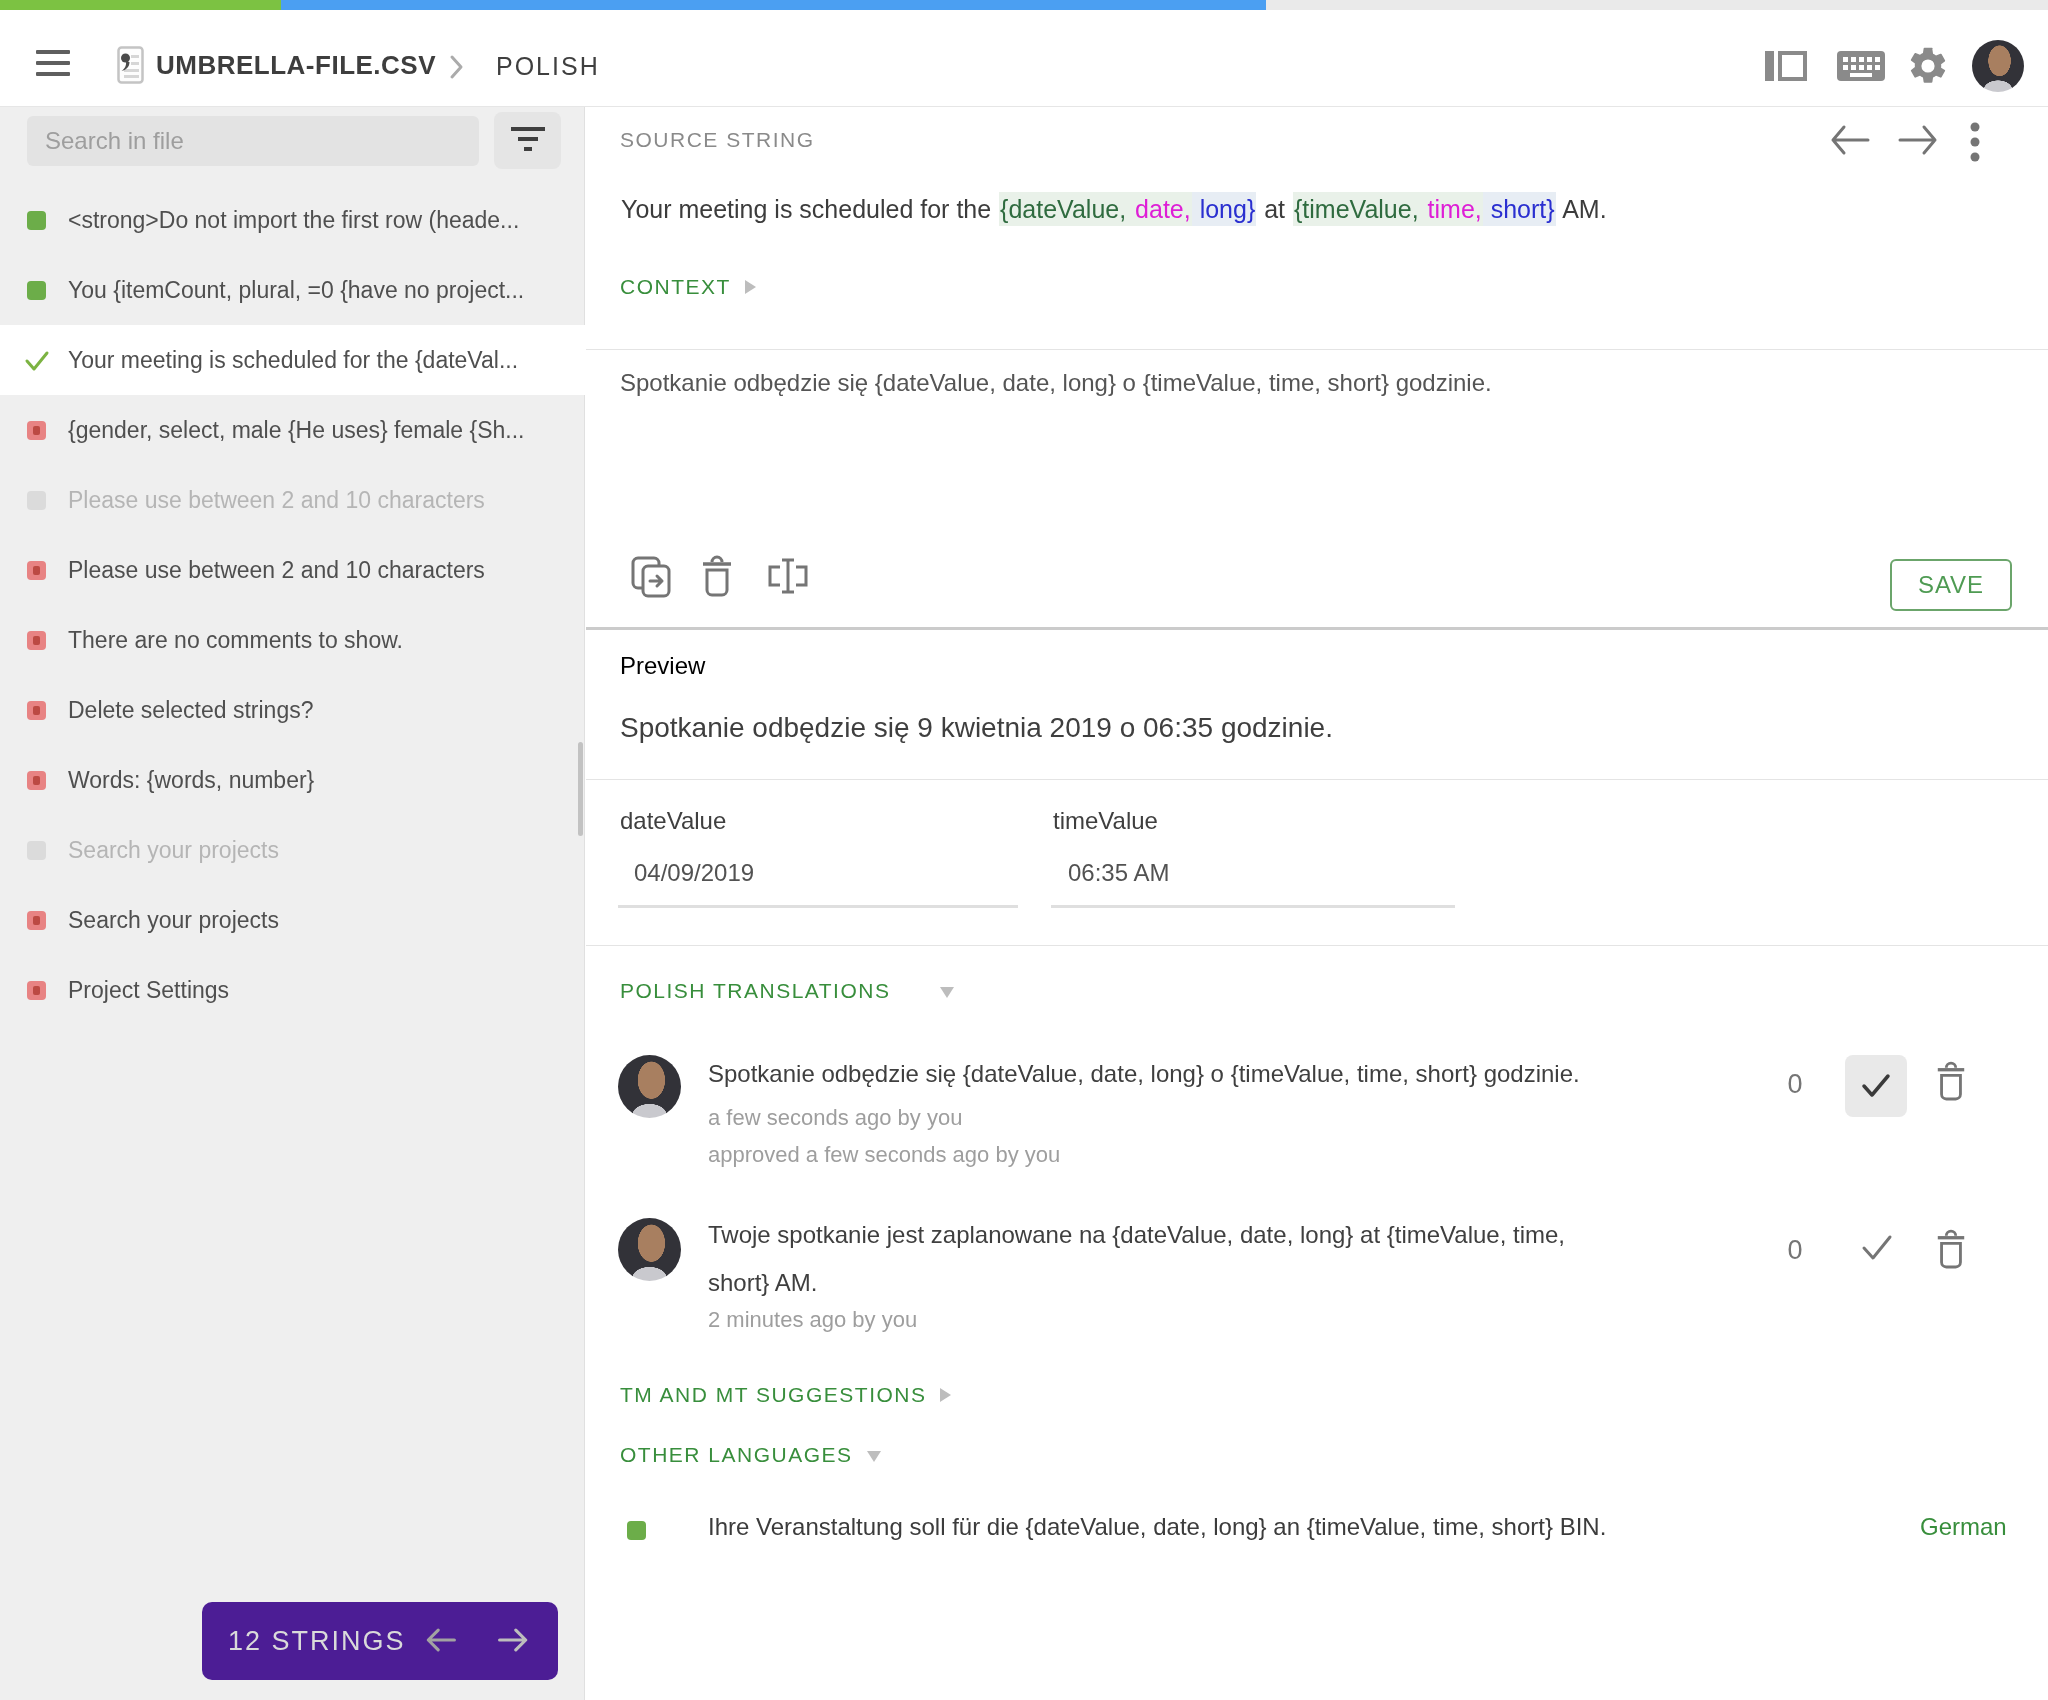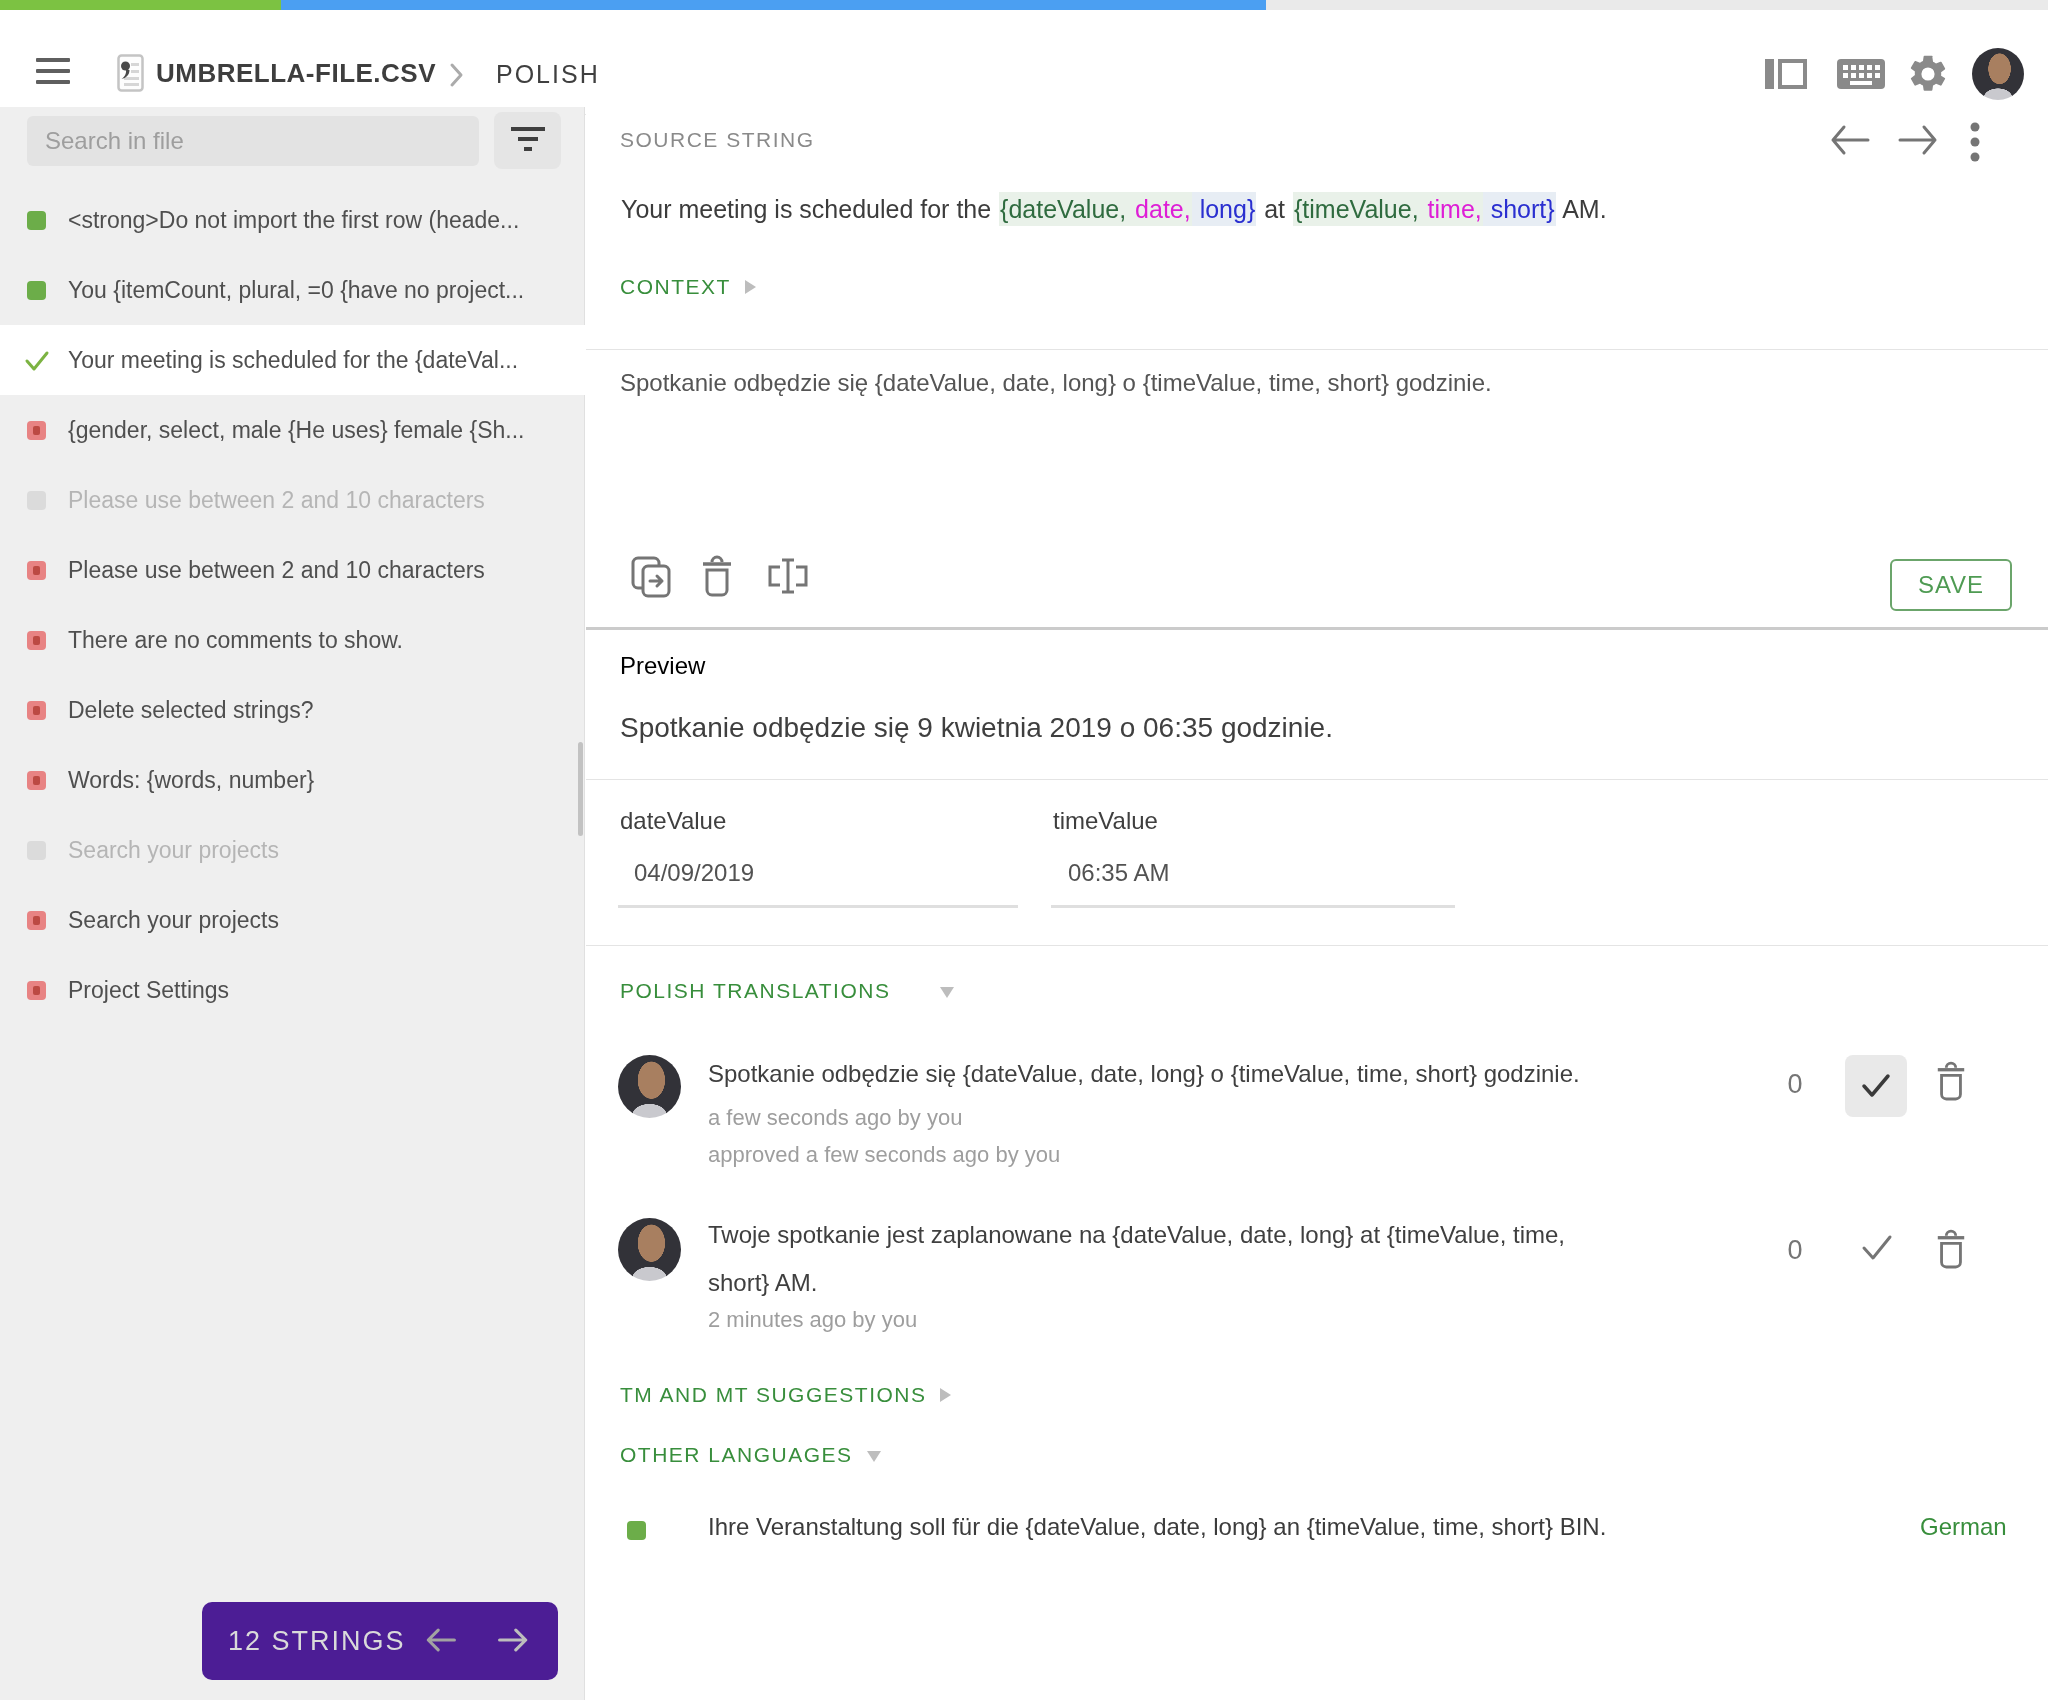--- a/index.html
+++ b/index.html
@@ -6,21 +6,21 @@
   body{
     width:2048px;height:1700px;position:relative;overflow:hidden;
     font-family:"Liberation Sans",sans-serif;background:#ffffff;
     -webkit-font-smoothing:antialiased;
   }
   
   .progressbar{position:absolute;top:0;left:0;width:2048px;height:10px;background:#EAEAEA;display:flex;}
   .seg-done{width:281px;height:10px;background:#7CC242;}
   .seg-trans{width:985px;height:10px;background:#4B9FF2;}
   
-  .header{position:absolute;top:10px;left:0;width:2048px;height:96px;background:#fff;border-bottom:1px solid #E6E6E6;margin-top:8px;}
+  .header{position:absolute;top:10px;left:0;width:2048px;height:96px;background:#fff;border-bottom:1px solid #E6E6E6;}
   .hamburger{position:absolute;left:36px;top:40px;width:34px;height:26px;cursor:pointer;}
   .hamburger span{display:block;height:4px;background:#5F5F5F;border-radius:1px;margin-bottom:7px;}
   .file-icon{position:absolute;left:117px;top:36px;}
   .crumb-file{position:absolute;left:156px;top:40px;font-size:26px;font-weight:bold;letter-spacing:.5px;color:#3E3E3E;}
   .crumb-chevron{position:absolute;left:449px;top:44px;}
   .crumb-lang{position:absolute;left:496px;top:42px;font-size:25px;letter-spacing:2px;color:#3F3F3F;}
   .hdr-icon{position:absolute;cursor:pointer;}
   .hdr-panel{left:1764px;top:37px;}
   .hdr-keyboard{left:1836px;top:37px;}
   .hdr-gear{left:1906px;top:34px;}

